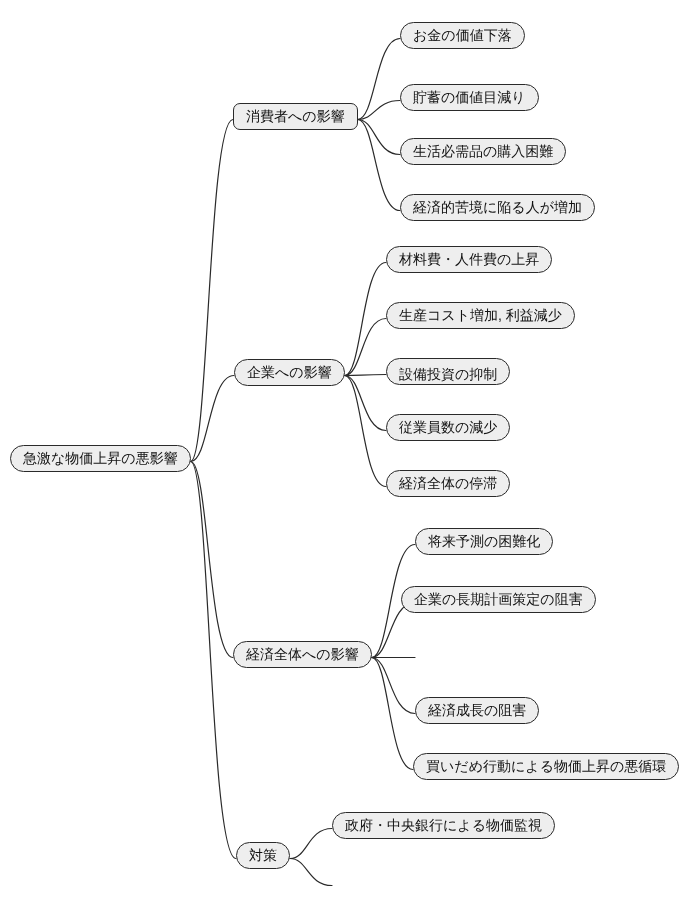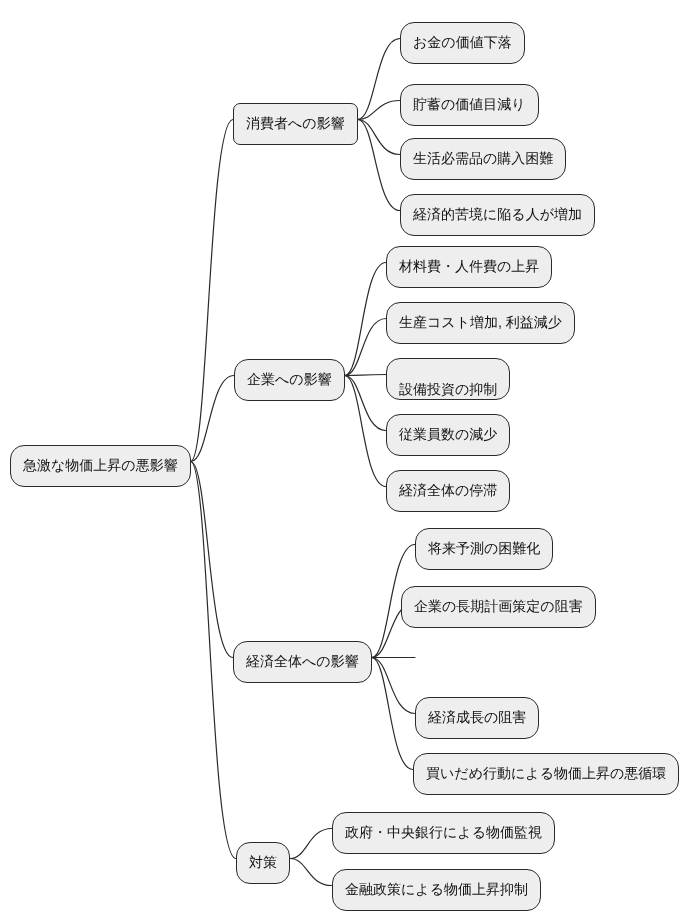--- a/index.html
+++ b/index.html
@@ -28,21 +28,21 @@
     pointer-events:none;
   }
   #links path{
     fill:none;
     stroke:var(--connector);
     stroke-width:1.2;
     stroke-linecap:round;
   }
   .node{
     position:absolute;
-    height:42px;
+    height:27px;
     padding:0 12px;
     display:flex;
     align-items:center;
     justify-content:center;
     background:var(--node-fill);
     border:1.5px solid var(--node-border);
     border-radius:14px;
     font-size:14px;
     color:var(--text-color);
     white-space:nowrap;
@@ -131,17 +131,14 @@
   <div class="node" style="left:413px;top:753px;">
     <span>買いだめ行動による物価上昇の悪循環</span>
   </div>
 
   <div class="node" id="n-b3" style="left:236px;top:842px;">
     <span>対策</span>
   </div>
   <div class="node" style="left:332px;top:812px;">
     <span>政府・中央銀行による物価監視</span>
   </div>
-  <div class="node" style="left:332px;top:869px;">
-    <span>金融政策による物価上昇抑制</span>
-  </div>
 
 </div>
 
 </body></html>

